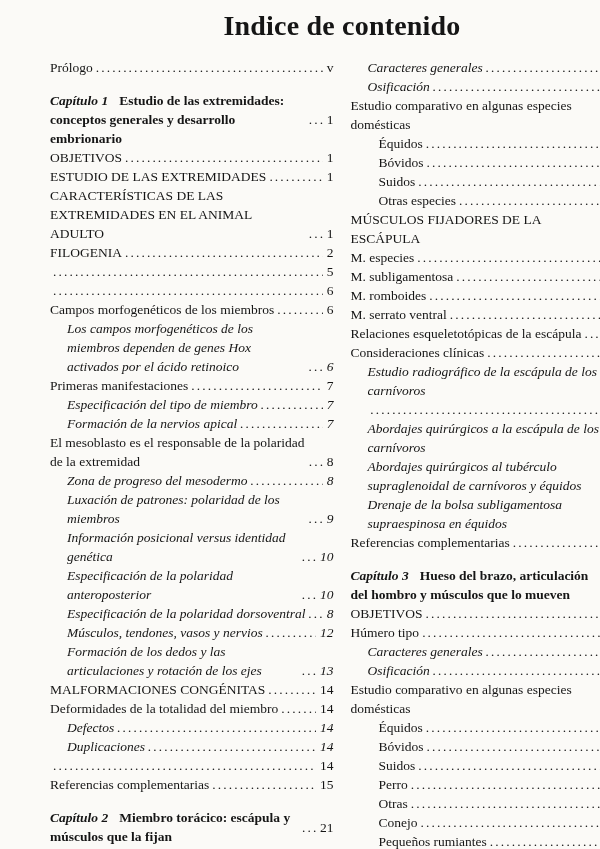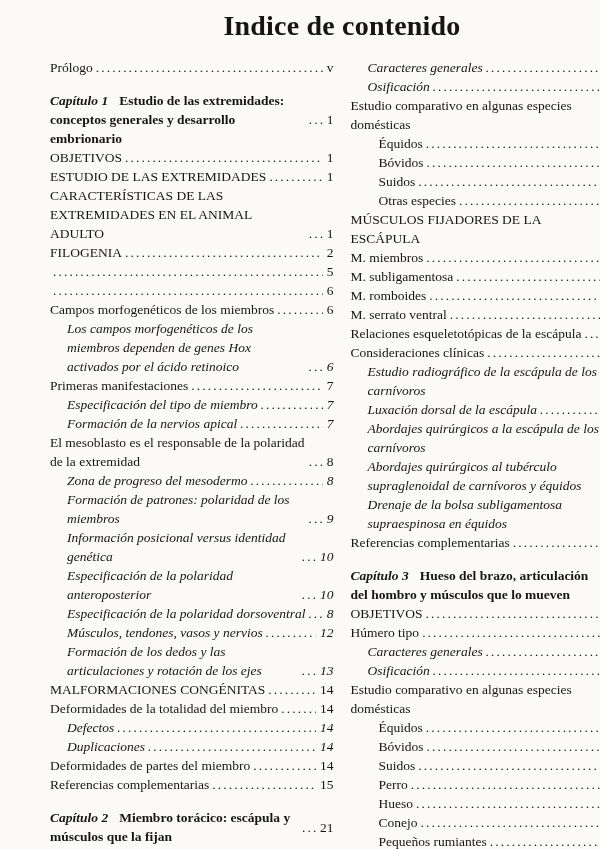--- a/index.html
+++ b/index.html
@@ -144,21 +144,21 @@
           <span class="label">El mesoblasto es el responsable de la polaridad de la extremidad</span>
           <span class="dots"></span>
           <span class="page-num">8</span>
         </div>
         <div class="entry indent-1">
           <span class="label">Zona de progreso del mesodermo</span>
           <span class="dots"></span>
           <span class="page-num">8</span>
         </div>
         <div class="entry indent-1">
-          <span class="label">Formación de patrones: polaridad de los miembros</span>
+          <span class="label">Luxación de patrones: polaridad de los miembros</span>
           <span class="dots"></span>
           <span class="page-num">9</span>
         </div>
         <div class="entry indent-1">
           <span class="label">Información posicional versus identidad genética</span>
           <span class="dots"></span>
           <span class="page-num">10</span>
         </div>
         <div class="entry indent-1">
           <span class="label">Especificación de la polaridad anteroposterior</span>
@@ -194,21 +194,20 @@
           <span class="label">Defectos</span>
           <span class="dots"></span>
           <span class="page-num">14</span>
         </div>
         <div class="entry indent-1">
           <span class="label">Duplicaciones</span>
           <span class="dots"></span>
           <span class="page-num">14</span>
         </div>
         <div class="entry indent-0">
-          <span class="label">Deformidades de partes del miembro</span>
           <span class="dots"></span>
           <span class="page-num">14</span>
         </div>
         <div class="entry indent-0">
           <span class="label">Referencias complementarias</span>
           <span class="dots"></span>
           <span class="page-num">15</span>
         </div>
         <div class="entry indent-0 chapter">
           <span class="label"><span class="chapter-num">Capítulo 2</span><span class="chapter-title">Miembro torácico: escápula y músculos que la fijan</span></span>
@@ -251,21 +250,21 @@
           <span class="label">Otras especies</span>
           <span class="dots"></span>
           <span class="page-num">24</span>
         </div>
         <div class="entry indent-0">
           <span class="label">MÚSCULOS FIJADORES DE LA ESCÁPULA</span>
           <span class="dots"></span>
           <span class="page-num">24</span>
         </div>
         <div class="entry indent-0">
-          <span class="label">M. miembros</span>
+          <span class="label">M. especies</span>
           <span class="dots"></span>
           <span class="page-num">25</span>
         </div>
         <div class="entry indent-0">
           <span class="label">M. subligamentosa</span>
           <span class="dots"></span>
           <span class="page-num">25</span>
         </div>
         <div class="entry indent-0">
           <span class="label">M. romboides</span>
@@ -286,21 +285,20 @@
           <span class="label">Consideraciones clínicas</span>
           <span class="dots"></span>
           <span class="page-num">27</span>
         </div>
         <div class="entry indent-1">
           <span class="label">Estudio radiográfico de la escápula de los carnívoros</span>
           <span class="dots"></span>
           <span class="page-num">27</span>
         </div>
         <div class="entry indent-1">
-          <span class="label">Luxación dorsal de la escápula</span>
           <span class="dots"></span>
           <span class="page-num">27</span>
         </div>
         <div class="entry indent-1">
           <span class="label">Abordajes quirúrgicos a la escápula de los carnívoros</span>
           <span class="dots"></span>
           <span class="page-num">28</span>
         </div>
         <div class="entry indent-1">
           <span class="label">Abordajes quirúrgicos al tubérculo supraglenoidal de carnívoros y équidos</span>
@@ -361,21 +359,21 @@
           <span class="label">Suidos</span>
           <span class="dots"></span>
           <span class="page-num">34</span>
         </div>
         <div class="entry indent-2">
           <span class="label">Perro</span>
           <span class="dots"></span>
           <span class="page-num">34</span>
         </div>
         <div class="entry indent-2">
-          <span class="label">Hueso</span>
+          <span class="label">Otras</span>
           <span class="dots"></span>
           <span class="page-num">34</span>
         </div>
         <div class="entry indent-2">
           <span class="label">Conejo</span>
           <span class="dots"></span>
           <span class="page-num">34</span>
         </div>
         <div class="entry indent-2">
           <span class="label">Pequeños rumiantes</span>

